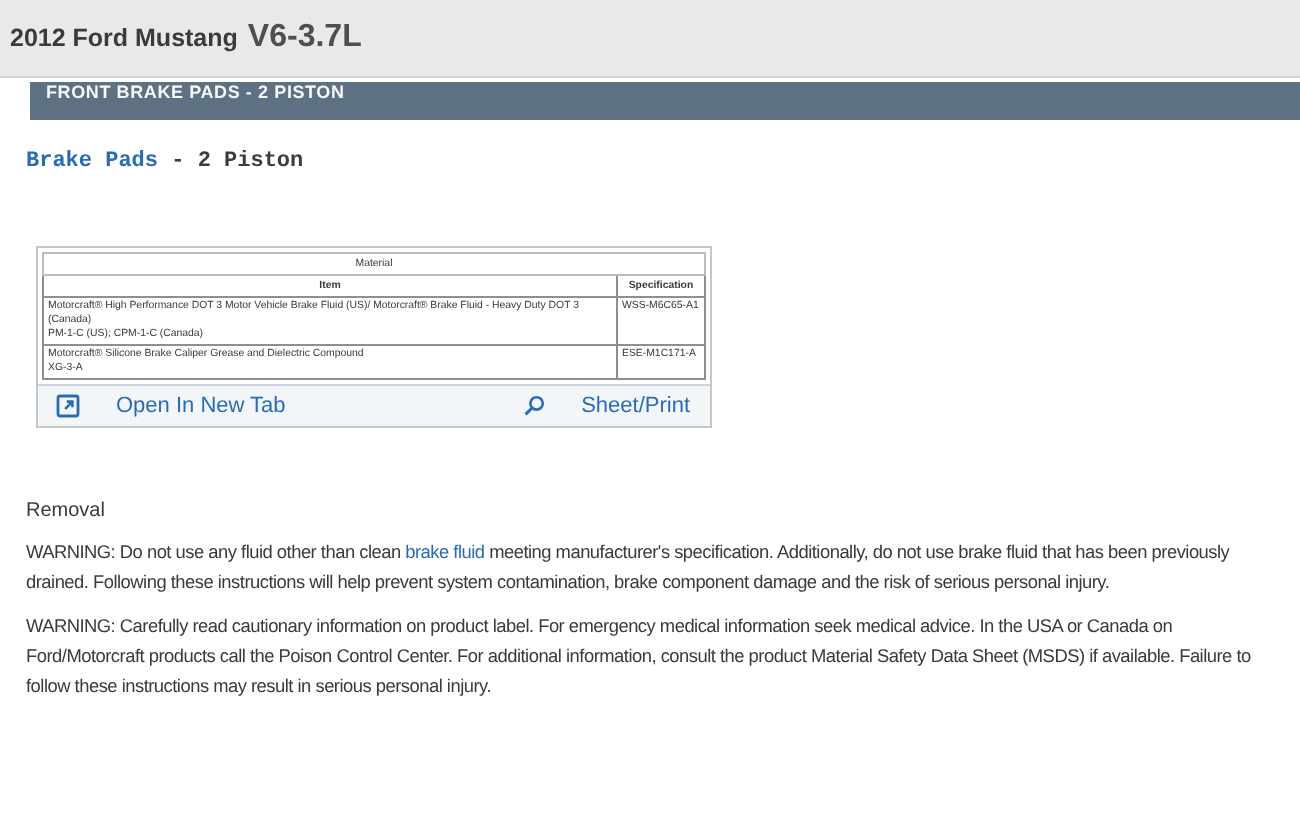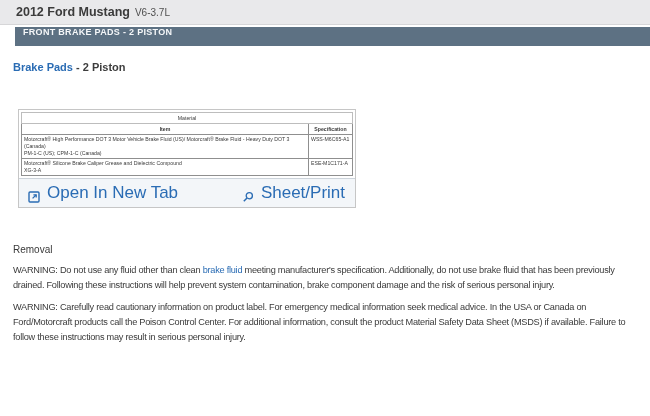--- a/index.html
+++ b/index.html
@@ -6,29 +6,29 @@
   html, body { width: 650px; height: 416px; overflow: hidden; }
   body {
     font-family: "Liberation Sans", sans-serif;
     background: #ffffff;
     color: #3a3a3a;
     position: relative;
   }
 
   
   .app-header {
-    height: 25px;
+    height: 39px;
     background: #e9e9eb;
     border-bottom: 1px solid #d6d6d8;
     display: flex;
     align-items: center;
-    padding-left: 16px;
+    padding-left: 5px;
   }
   .app-title { font-size: 12.5px; font-weight: bold; color: #3b3b3b; }
-  .app-engine { font-size: 10px; font-weight: normal; color: #4f4f4f; margin-left: 5px; }
+  .app-engine { font-size: 16px; font-weight: bold; color: #4f4f4f; margin-left: 5px; }
 
   
   .section-bar {
     margin: 2px 0 0 15px;
     height: 19px;
     background: #5d7183;
     display: flex;
     padding-left: 8px;
   }
   .section-bar-label {
@@ -37,20 +37,21 @@
     font-weight: bold;
     letter-spacing: 0.3px;
   }
 
   
   .breadcrumb {
     margin: 15px 0 0 13px;
     font-size: 11px;
     font-weight: bold;
     color: #3d3d3d;
+    font-family: Liberation Mono, monospace;
   }
   .link-blue { color: #2a6cb4; text-decoration: none; cursor: pointer; }
 
   
   .widget {
     margin: 36px 0 0 18px;
     width: 338px;
     border: 1px solid #c6c6c6;
     background: #ffffff;
   }
@@ -80,22 +81,22 @@
     display: flex;
     justify-content: space-between;
     align-items: center;
     background: #f3f6f9;
     border-top: 1px solid #ccd3da;
     padding: 4px 10px 4px 9px;
   }
   .footer-link {
     display: inline-flex;
     align-items: flex-end;
-    gap: 7px;
-    font-size: 17px;
+    gap: 18px;
+    font-size: 11px;
     color: #2a6cb4;
     cursor: pointer;
     text-decoration: none;
   }
   .footer-link svg { display: block; }
 
   
   .removal-heading {
     margin: 34px 0 0 13px;
     font-size: 10px;

